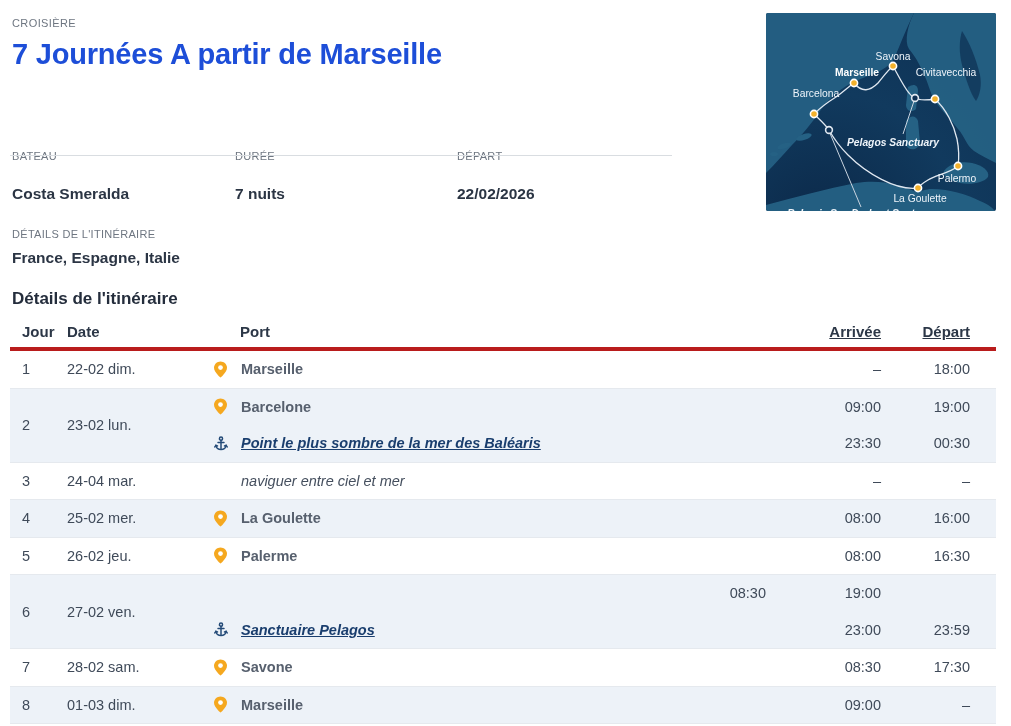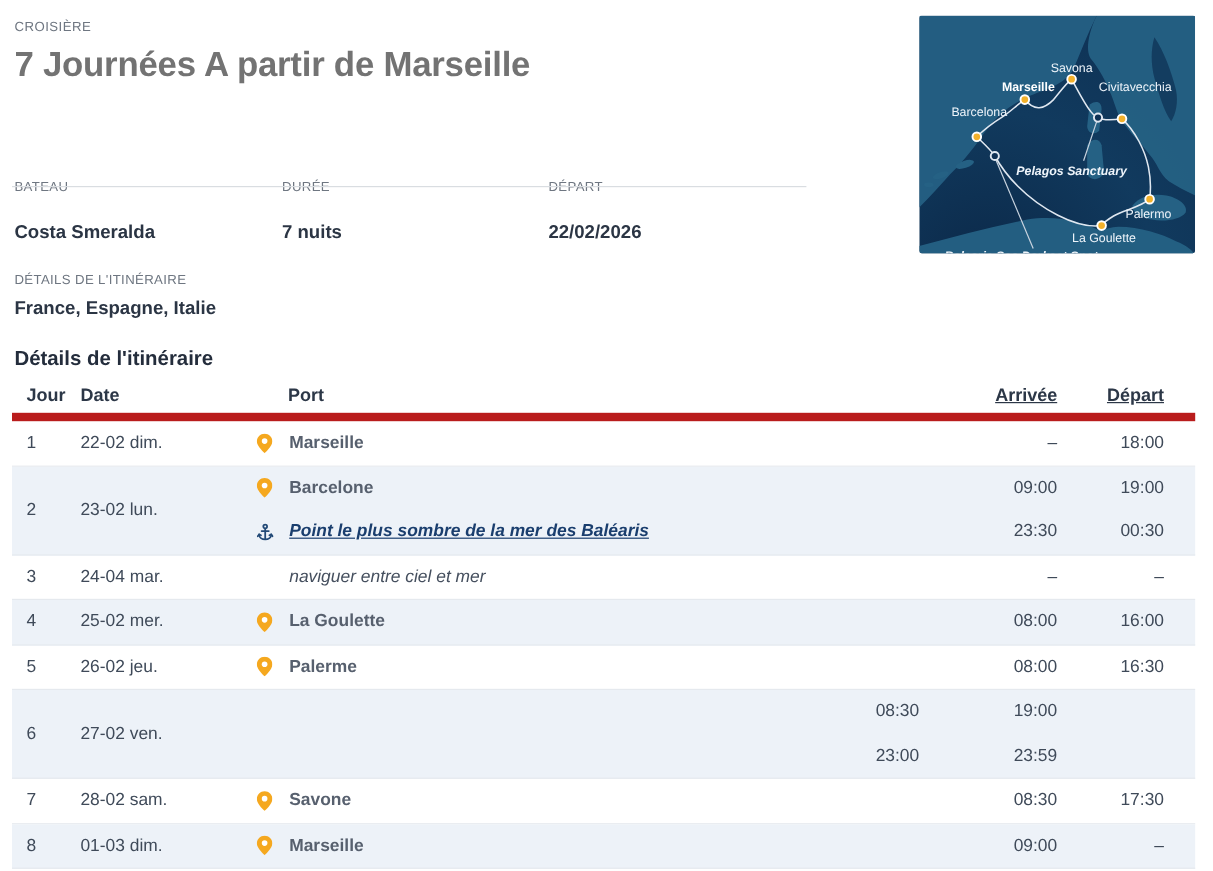--- a/index.html
+++ b/index.html
@@ -2,21 +2,21 @@
 <html><head>
 <meta charset="utf-8">
 <style>
   * { margin:0; padding:0; box-sizing:border-box; }
   html,body { background:#ffffff; }
   body { font-family:"Liberation Sans", sans-serif; }
   .page { position:relative; width:1011px; height:726px; background:#fff; overflow:hidden; }
 
   
   .category { position:absolute; left:12px; top:17px; font-size:11px; color:#6e7681; letter-spacing:.4px; }
-  .page-title { position:absolute; left:12px; top:38px; font-size:29px; font-weight:700; color:#737373; letter-spacing:-.2px; }
+  .page-title { position:absolute; left:12px; top:38px; font-size:29px; font-weight:700; color:#1d4ed8; letter-spacing:-.2px; }
 
   .meta-block { position:absolute; top:106px; }
   .meta-block .mlabel, .details-block .mlabel { font-size:11px; color:#6e7681; letter-spacing:.3px;margin-top:44px; }
   .meta-block .mvalue, .details-block .mvalue { margin-top:23px; font-size:15.5px; font-weight:600; color:#2b3544; }
   .mb-0 { left:12px; } .mb-1 { left:235px; } .mb-2 { left:457px; }
 
   .top-divider { position:absolute; left:10px; top:155px; width:662px; border-top:1px solid #d9dde1; }
 
   .details-block { position:absolute; left:12px; top:184px; }
   .details-block .mvalue { margin-top:9px; }
@@ -27,21 +27,21 @@
   .map-label { font-size:10.3px; font-weight:500; fill:#eef4fa; }
   .map-label.bold { font-weight:700; fill:#ffffff; }
   .map-label.it { font-style:italic; font-weight:600; }
 
   
   .itin-heading { position:absolute; left:12px; top:289px; font-size:17px; font-weight:700; color:#242d3c; }
 
   .table { position:absolute; left:10px; top:315px; width:986px; font-size:14.5px; color:#3f4a59; }
   .thead, .trow { display:grid; grid-template-columns:45px 140px 1fr; padding:0 26px 0 12px; }
   .thead { grid-template-columns:45px 140px 559px 115px 89px; height:36px; align-items:center;
-           border-bottom:7px solid #b91c1c; font-size:15px; font-weight:600; color:#2c3747; }
+           border-bottom:4px solid #b91c1c; font-size:15px; font-weight:600; color:#2c3747; }
   .thead .h-port { padding-left:33px; }
   .thead .h-right { text-align:right;text-decoration:underline; }
 
   .tbody .trow { border-bottom:1px solid #e5e9ee; }
   .tbody .trow:nth-child(even) { background:#edf2f8; }
   .tcell { align-self:center; }
   .lines { display:flex; flex-direction:column; }
   .line { display:grid; grid-template-columns:1fr 115px 89px; height:36.5px; align-items:center; }
   .portcell { display:flex; align-items:center; gap:13px; padding-left:6px; }
   .icon-slot { width:15px; height:18px; display:inline-flex; align-items:center; justify-content:center; flex:none; }
@@ -269,20 +269,35 @@
         </div>
         <div class="trow">
           <div class="tcell">6</div>
           <div class="tcell">27-02 ven.</div>
           <div class="lines">
             <div class="line">
               <div class="tcol-right">08:30</div>
               <div class="tcol-right">19:00</div>
             </div>
             <div class="line">
+              <div class="portcell">
+                <span class="icon-slot">
+  <svg width="14" height="15" viewBox="0 0 16 17">
+    <g fill="none" stroke="#234a77" stroke-width="1.7" stroke-linecap="round">
+      <circle cx="8" cy="3" r="1.8"></circle>
+      <line x1="8" y1="5" x2="8" y2="14.2"></line>
+      <line x1="4.6" y1="7.4" x2="11.4" y2="7.4"></line>
+      <path d="M2.2 10.6 C2.2 13.4 4.8 15.3 8 15.3 C11.2 15.3 13.8 13.4 13.8 10.6"></path>
+      <path d="M2.2 10.6 L0.9 12.4 M2.2 10.6 L4 11.4"></path>
+      <path d="M13.8 10.6 L15.1 12.4 M13.8 10.6 L12 11.4"></path>
+    </g>
+  </svg>
+</span>
+                <a class="port-link" href="#">Sanctuaire Pelagos</a>
+              </div>
               <div class="tcol-right">23:00</div>
               <div class="tcol-right">23:59</div>
             </div>
           </div>
         </div>
         <div class="trow">
           <div class="tcell">7</div>
           <div class="tcell">28-02 sam.</div>
           <div class="lines">
             <div class="line">

